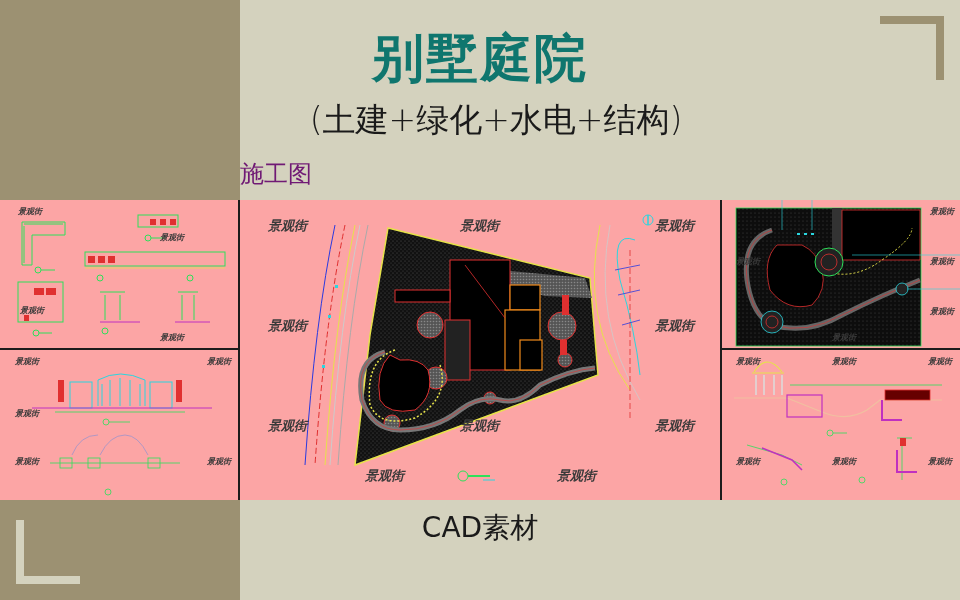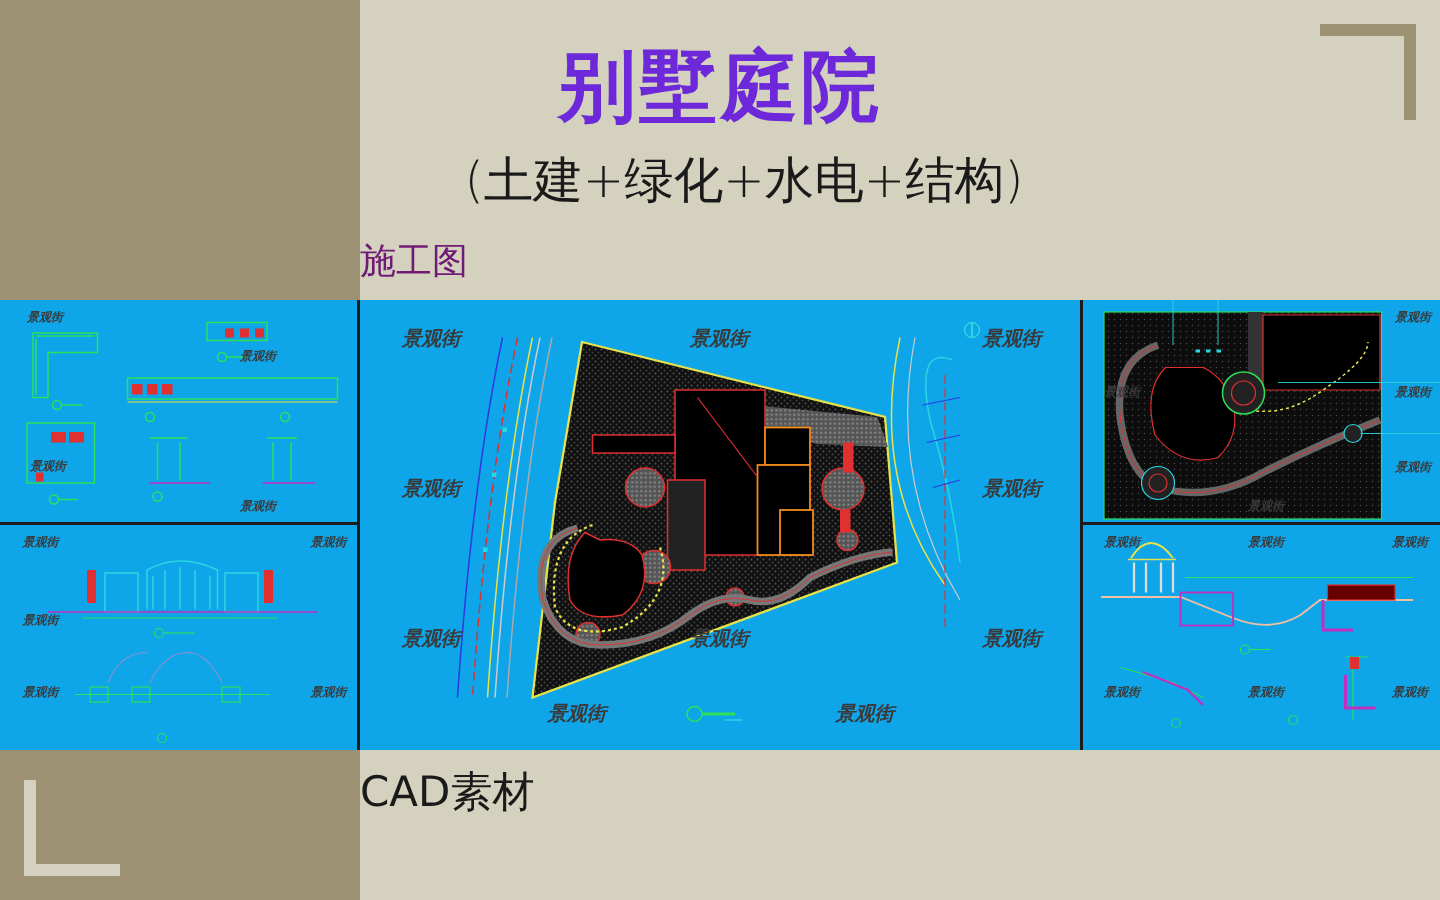--- a/index.html
+++ b/index.html
@@ -5,26 +5,26 @@
   html, body { margin:0; padding:0; }
   body { width:960px; height:600px; position:relative; overflow:hidden; background:#d4d2be; font-family:"DejaVu Sans", sans-serif; }
   .tan-top { position:absolute; left:0; top:0; width:240px; height:200px; background:#9c9172; }
   .tan-bottom { position:absolute; left:0; top:500px; width:240px; height:100px; background:#9c9172; }
   .corner-tr { position:absolute; left:880px; top:16px; width:64px; height:64px; }
   .corner-tr .h { position:absolute; left:0; top:0; width:64px; height:8px; background:#9c9172; }
   .corner-tr .v { position:absolute; right:0; top:0; width:8px; height:64px; background:#9c9172; }
   .corner-bl { position:absolute; left:16px; top:520px; width:64px; height:64px; }
   .corner-bl .h { position:absolute; left:0; bottom:0; width:64px; height:8px; background:#d4d2be; }
   .corner-bl .v { position:absolute; left:0; top:0; width:8px; height:64px; background:#d4d2be; }
-  .title { position:absolute; left:240px; width:480px; top:26px; text-align:center; font-size:52px; font-weight:bold; color:#6d28d9; letter-spacing:2px; line-height:64px; }
+  .title { position:absolute; left:240px; width:480px; top:26px; text-align:center; font-size:52px; font-weight:bold; color:#0f766e; letter-spacing:2px; line-height:64px; }
   .subtitle { position:absolute; left:256px; width:480px; top:98px; text-align:center; font-size:33px; color:#1a1a1a; line-height:44px; font-weight:300; }
   .subtitle2 { position:absolute; left:240px; width:480px; top:154px; font-size:24px; color:#701a75; line-height:40px; }
-  .footer { position:absolute; left:240px; width:480px; top:508px; text-align:left; font-size:28px; color:#1a1a1a; line-height:40px; }
+  .footer { position:absolute; left:240px; width:480px; top:508px; text-align:center; font-size:28px; color:#1a1a1a; line-height:40px; }
   .strip { position:absolute; left:0; top:200px; width:960px; height:300px; background:#000; }
-  .panel { position:absolute; background:#0ea5e9; overflow:hidden; }
+  .panel { position:absolute; background:#fca5a5; overflow:hidden; }
   .sep { position:absolute; background:#1c1c1c; }
   svg { display:block; }
   .wm { fill:#3a3a3a; font-family:"DejaVu Sans", sans-serif; font-style:italic; font-weight:bold; }
 </style>
 </head>
 <body>
 
 <div class="tan-top"></div>
 <div class="tan-bottom"></div>
 

